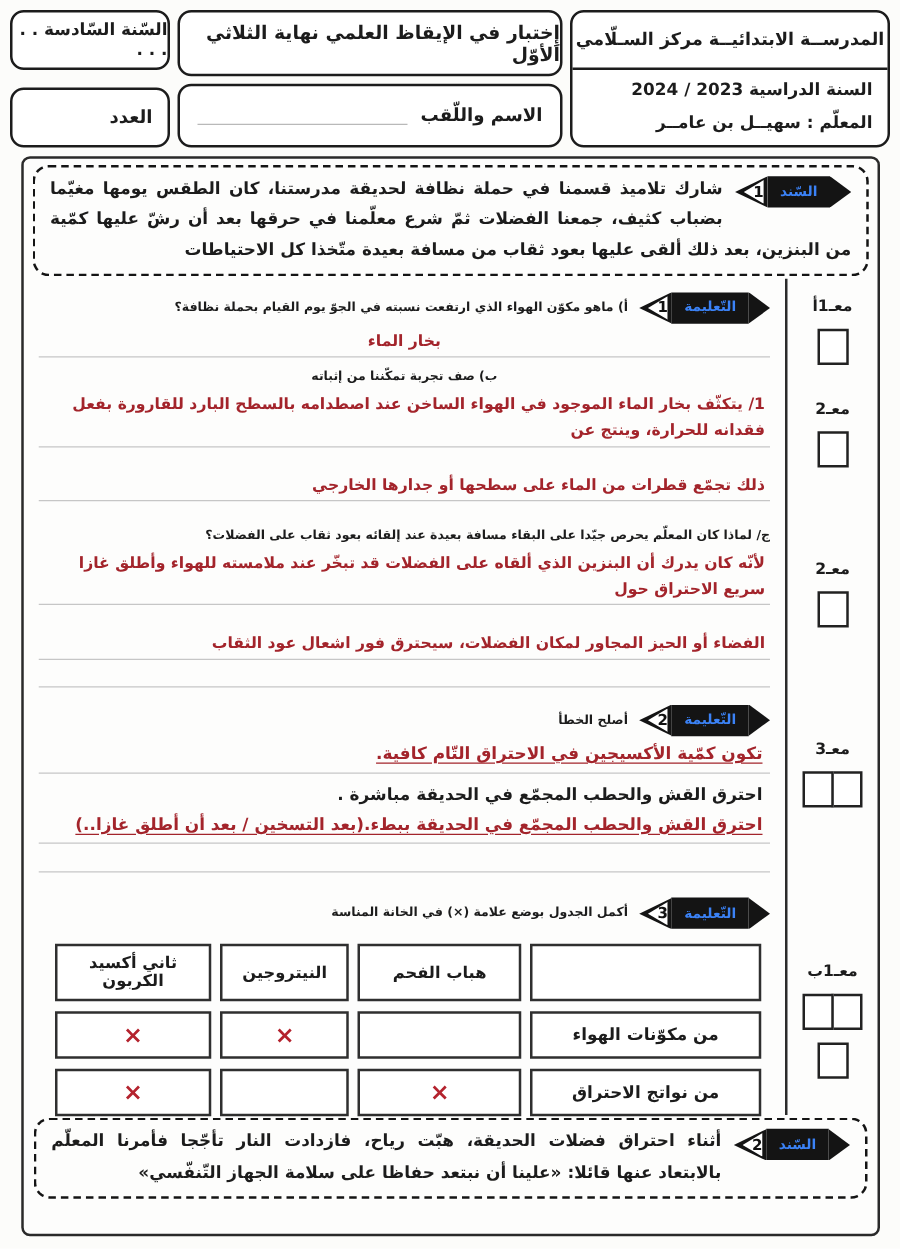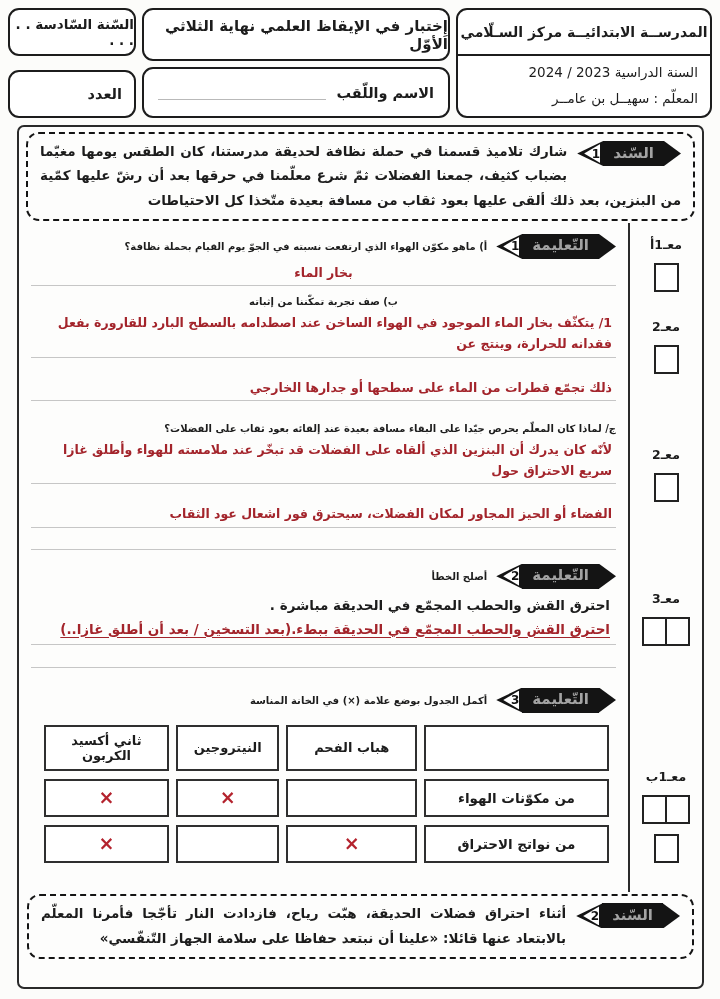--- a/index.html
+++ b/index.html
@@ -7,21 +7,21 @@
     position:relative;width:720px;height:999px;margin:0 auto;
     background:#fcfcfa;direction:rtl;color:#1c1c1c;
     font-family:"DejaVu Sans",sans-serif;overflow:hidden;
   }
   
   .header{position:absolute;top:8px;right:8px;left:8px;height:110px;display:flex;gap:6px;}
   .hbox{border:2.2px solid #1c1c1c;border-radius:11px;background:#fff;}
   .school{width:252px;flex:none;display:flex;flex-direction:column;}
   .school .top{border-bottom:2px solid #1c1c1c;flex:0 0 44px;display:flex;align-items:center;justify-content:center;
     font-weight:700;font-size:14px;}
-  .school .bot{flex:1;padding:4px 12px 2px;font-weight:400;font-size:13.5px;line-height:1.9;}
+  .school .bot{flex:1;padding:4px 12px 2px;font-weight:700;font-size:13.5px;line-height:1.9;}
   .midcol{flex:1;display:flex;flex-direction:column;gap:6px;}
   .titlebox{flex:1.05;display:flex;align-items:center;justify-content:center;font-weight:700;font-size:15px;}
   .namebox{flex:1;display:flex;align-items:center;padding:0 14px;font-weight:700;font-size:14.5px;gap:10px;}
   .write-line{flex:1;border-bottom:1.5px solid #b9b9b9;height:14px;}
   .leftcol{width:128px;flex:none;display:flex;flex-direction:column;gap:14px;}
   .gradebox{flex:1;display:flex;align-items:center;justify-content:center;font-weight:700;font-size:13.5px;}
   .numbox{flex:1;display:flex;align-items:center;padding:0 12px;font-weight:700;font-size:14.5px;}
   
   .frame{
     position:absolute;top:125px;right:16px;left:17px;height:860px;
@@ -32,21 +32,21 @@
     padding:5px 12px 7px;font-weight:700;font-size:13.5px;line-height:1.8;text-align:justify;
   }
   .sanad.bottom{margin:2px 8px 28px;}
   
   .banner{display:inline-flex;align-items:center;direction:ltr;height:25px;vertical-align:middle;flex:none;}
   .banner.fl{float:right;margin:2px 0 2px 10px;}
   .b-num{position:relative;width:26px;height:25px;flex:none;}
   .b-num .tri-outer{position:absolute;inset:0;background:#141414;clip-path:polygon(100% 0,0 50%,100% 100%);}
   .b-num .tri-inner{position:absolute;inset:3px 3px 3px 7px;background:#fff;clip-path:polygon(100% 0,0 50%,100% 100%);}
   .b-num .num{position:absolute;right:3px;top:50%;transform:translateY(-52%);font-size:12px;font-weight:700;color:#111;line-height:1;}
-  .b-body{background:#141414;color:#a3a3a3;font-weight:700;font-size:15px;padding:4px 10px 5px;direction:rtl;white-space:nowrap;line-height:1;display:flex;align-items:center;height:25px;box-sizing:border-box;}
+  .b-body{background:#141414;color:#3b82f6;font-weight:700;font-size:11px;padding:4px 10px 5px;direction:rtl;white-space:nowrap;line-height:1;display:flex;align-items:center;height:25px;box-sizing:border-box;}
   .b-tip{width:17px;height:25px;background:#141414;clip-path:polygon(0 0,100% 50%,0 100%);flex:none;}
   
   .mid{flex:1;display:flex;min-height:0;}
   .marks{width:72px;flex:none;border-left:2px solid #2b2b2b;position:relative;}
   .mark{position:absolute;right:0;left:0;display:flex;flex-direction:column;align-items:center;gap:12px;}
   .mark .lbl{font-size:12.5px;font-weight:700;line-height:1;}
   .sbox{width:25px;height:29px;border:2px solid #222;background:#fff;box-sizing:border-box;}
   .boxrow{display:flex;}
   .boxrow .sbox + .sbox{margin-right:-2px;}
   .mark .below{margin-top:-2px;}
@@ -171,20 +171,21 @@
             <span class="b-num">
               <span class="tri-outer"></span>
               <span class="tri-inner"></span>
               <span class="num">2</span>
             </span>
             <span class="b-body">التّعليمة</span>
             <span class="b-tip"></span>
           </span>
           <div class="q">أصلح الخطأ</div>
         </div>
+        <div class="fix"><span class="u">تكون كمّية الأكسيجين في الاحتراق التّام كافية.</span></div>
         <div class="item">احترق القش والحطب المجمّع في الحديقة مباشرة .</div>
         <div class="fix"><span class="u">احترق القش والحطب المجمّع في الحديقة ببطء.(بعد التسخين / بعد أن أطلق غازا..)</span></div>
         <div class="blank-line"></div>
 
         <div class="task-head" style="margin-top:20px">
           <span class="banner">
             <span class="b-num">
               <span class="tri-outer"></span>
               <span class="tri-inner"></span>
               <span class="num">3</span>

